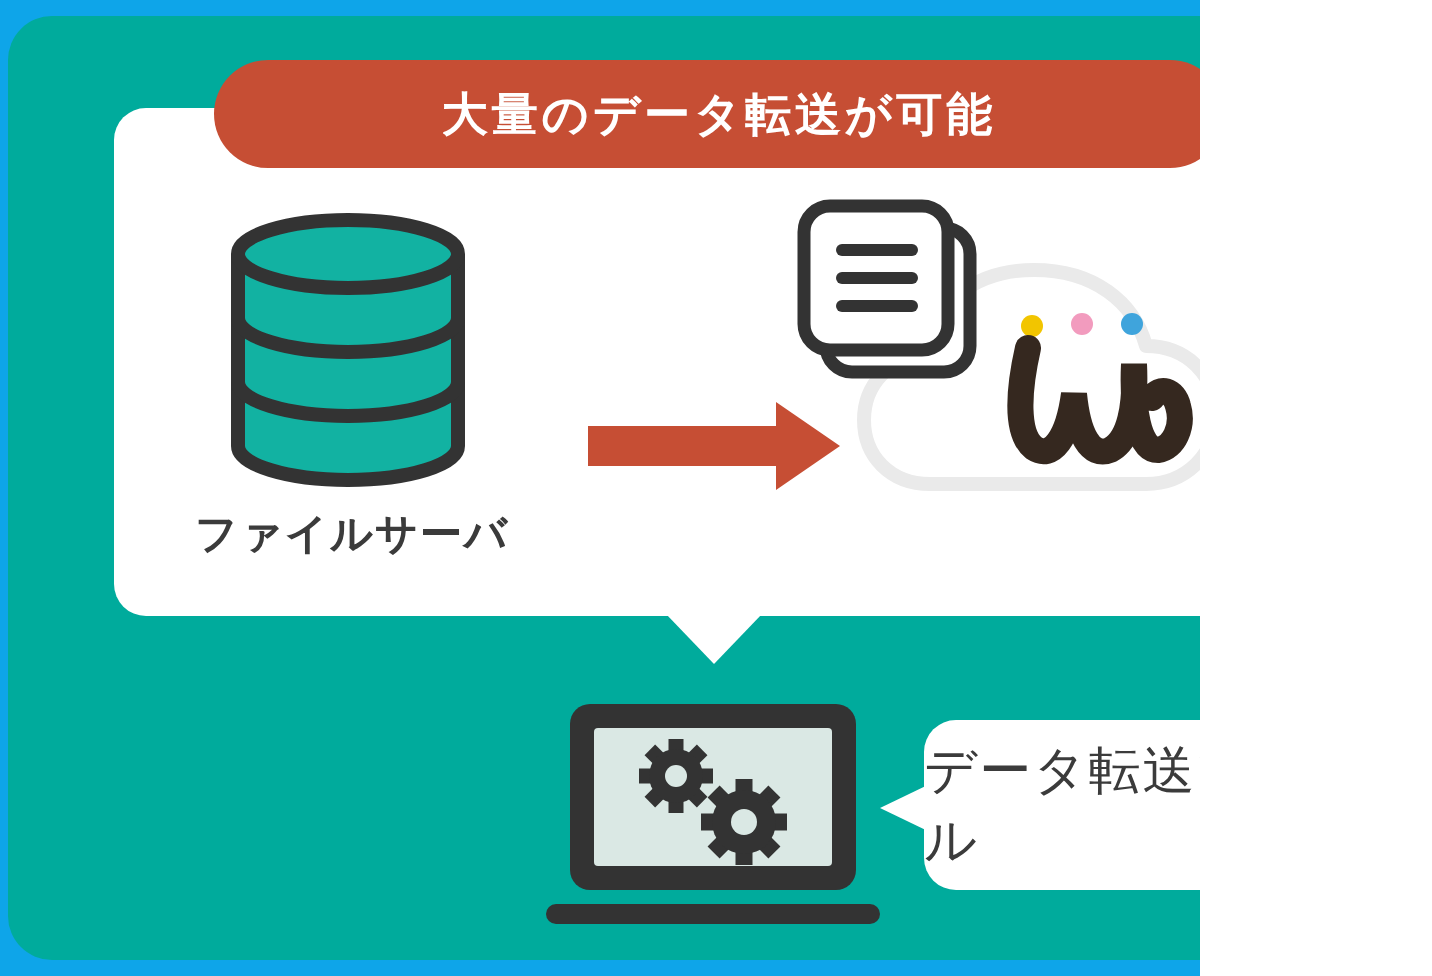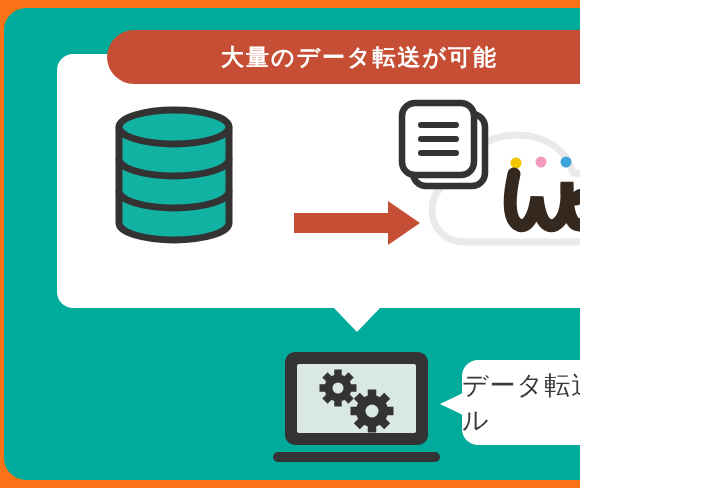--- a/index.html
+++ b/index.html
@@ -1,18 +1,19 @@
 <!DOCTYPE html>
 <html style="--teal: #00AB9C; --teal-icon: #12B2A2; --red: #C64E34; --dark-icon: #333333; --dark-text: #3B3B3B; --screen: #DAE8E4; --cloud-outline: #EAEAEA; --logo: #35281F; --dot-yellow: #F2C500; --dot-pink: #F29BBE; --dot-blue: #3FA4DC;"><head>
 <meta charset="utf-8">
 <style>
   html,body{margin:0;padding:0;background:#fff;}
   .stage{
-    position:relative;width:580px;height:488px;background:#f97316;overflow:hidden;
+    position:relative;width:580px;height:488px;background:#0ea5e9;overflow:hidden;
     font-family:"Liberation Sans","DejaVu Sans",sans-serif;
+    padding-left:20px;
   }
   .canvas{
     position:absolute;left:4px;top:8px;width:707px;height:472px;
     background:var(--teal,#00AB9C);border-radius:22px;
   }
   .panel{
     position:absolute;left:57px;top:54px;width:606px;height:254px;
     background:#fff;border-radius:16px;
   }
   .panel-tail{
@@ -93,20 +94,21 @@
   <svg class="svg-abs docs-icon" width="92" height="92" viewBox="0 0 92 92">
     <rect x="15" y="15" width="72" height="72" rx="13" fill="#fff" class="stroke-dark" stroke-width="6.5"></rect>
     <rect x="4" y="4" width="72" height="72" rx="13" fill="#fff" class="stroke-dark" stroke-width="6.5"></rect>
     <g>
       <line x1="23" y1="26" x2="58" y2="26" class="stroke-dark" stroke-width="6" stroke-linecap="round"></line>
       <line x1="23" y1="40" x2="58" y2="40" class="stroke-dark" stroke-width="6" stroke-linecap="round"></line>
       <line x1="23" y1="54" x2="58" y2="54" class="stroke-dark" stroke-width="6" stroke-linecap="round"></line>
     </g>
   </svg>
 
+  <div class="node-label label-source">ファイルサーバ</div>
 
   <svg class="svg-abs laptop-icon" width="170" height="114" viewBox="0 0 170 114">
     <rect class="fill-dark" x="13" y="2" width="143" height="93" rx="10"></rect>
     <rect class="fill-screen" x="25" y="14" width="119" height="69" rx="2"></rect>
     <g transform="translate(66,38)">
       <g class="fill-dark">
         <rect x="-18.5" y="-3.75" width="37" height="7.5"></rect>
         <rect x="-18.5" y="-3.75" width="37" height="7.5" transform="rotate(45)"></rect>
         <rect x="-18.5" y="-3.75" width="37" height="7.5" transform="rotate(90)"></rect>
         <rect x="-18.5" y="-3.75" width="37" height="7.5" transform="rotate(135)"></rect>

